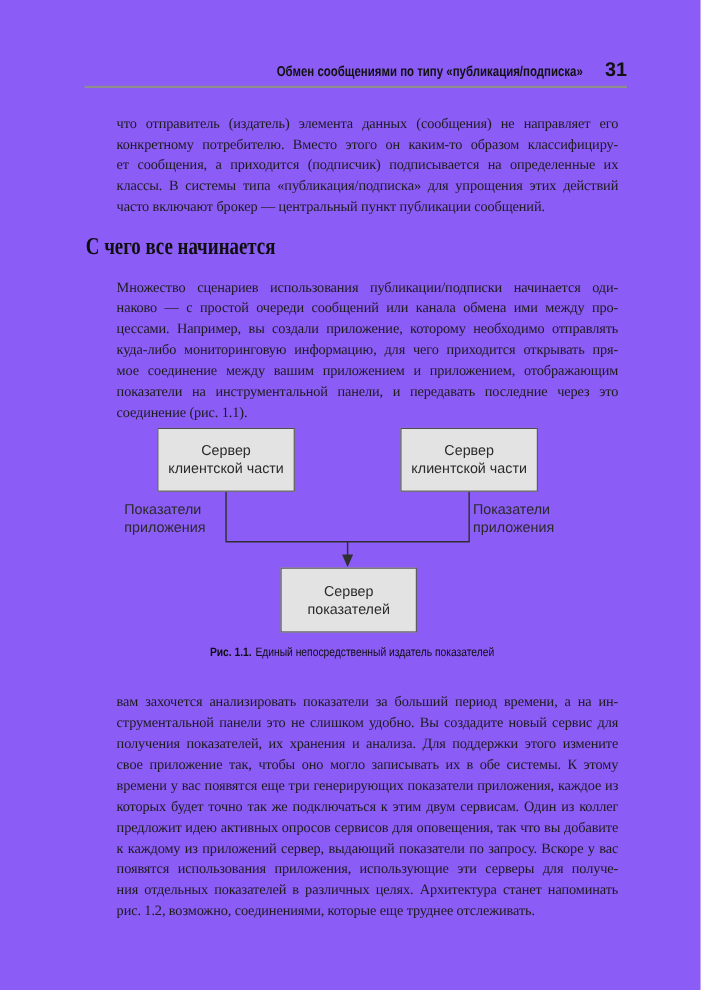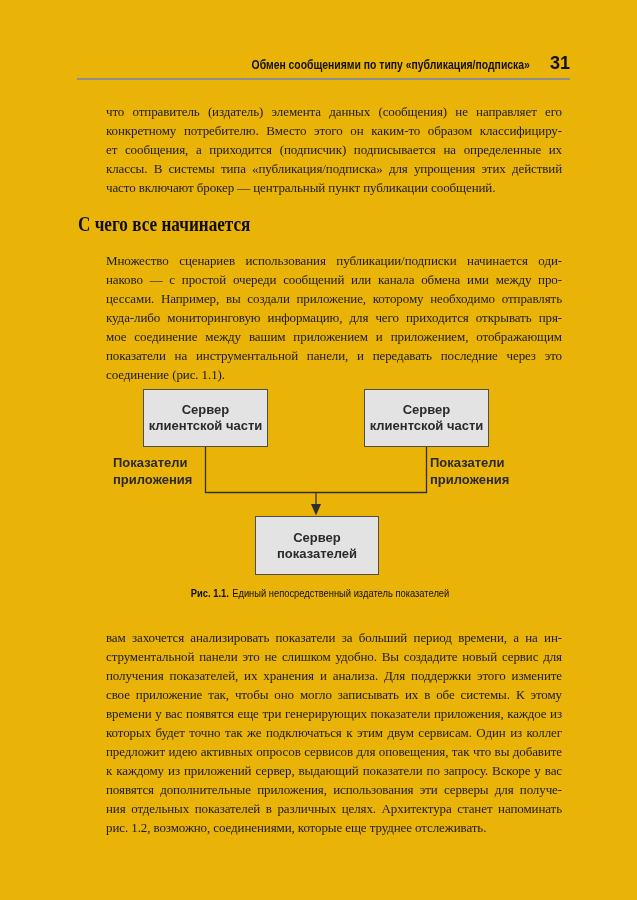--- a/index.html
+++ b/index.html
@@ -1,17 +1,17 @@
 <!DOCTYPE html>
 <html><head>
 <meta charset="utf-8">
 <style>
   html,body { margin:0; padding:0; background:#ffffff; }
   .page {
-    position:relative; width:637px; height:900px; background:#eab308;
+    position:relative; width:637px; height:900px; background:#8b5cf6;
     font-family:"Liberation Serif","DejaVu Serif",serif; overflow:hidden;
   }
   
   .header {
     position:absolute; left:77px; top:54px; width:493px;
     display:flex; align-items:baseline; justify-content:flex-end;
     border-bottom:2px solid #8e8e8e; padding-bottom:5px;
     font-family:"Liberation Sans","DejaVu Sans",sans-serif; color:#111;
   }
   .running-title {
@@ -30,21 +30,21 @@
   #para-section { top:251px; }
   #para-closing { top:628px; }
   
   .section-heading {
     position:absolute; left:78px; top:210px; margin:0;
     font-family:Liberation Serif, serif;
     font-weight:bold; font-size:22px; line-height:27px; color:#0e0e0e;
   }
   .section-heading > span { display:inline-block; transform:scaleX(0.78); transform-origin:left center; white-space:nowrap; }
   
-  .figure { position:absolute; left:0; top:386px; width:637px; height:192px;font-weight:bold; }
+  .figure { position:absolute; left:0; top:386px; width:637px; height:192px; }
   .figure svg { position:absolute; left:0; top:0; }
   .node {
     position:absolute; background:#e3e3e3; border:1.5px solid #4f4f4f;
     display:flex; flex-direction:column; align-items:center; justify-content:center;
     font-family:"Liberation Sans","DejaVu Sans",sans-serif;
     font-size:13px; line-height:16px; color:#2a2a2a; text-align:center;
     box-sizing:border-box;
   }
   #node-frontend-left  { left:143px; top:3px;   width:125px; height:58px; }
   #node-frontend-right { left:364px; top:3px;   width:125px; height:58px; }
@@ -138,18 +138,18 @@
 
   <div class="body-para" id="para-closing">
     <div class="line">вам захочется анализировать показатели за больший период времени, а на ин-</div>
     <div class="line">струментальной панели это не слишком удобно. Вы создадите новый сервис для</div>
     <div class="line">получения показателей, их хранения и анализа. Для поддержки этого измените</div>
     <div class="line">свое приложение так, чтобы оно могло записывать их в обе системы. К этому</div>
     <div class="line">времени у вас появятся еще три генерирующих показатели приложения, каждое из</div>
     <div class="line">которых будет точно так же подключаться к этим двум сервисам. Один из коллег</div>
     <div class="line">предложит идею активных опросов сервисов для оповещения, так что вы добавите</div>
     <div class="line">к каждому из приложений сервер, выдающий показатели по запросу. Вскоре у вас</div>
-    <div class="line">появятся дополнительные приложения, использования эти серверы для получе-</div>
+    <div class="line">появятся использования приложения, использующие эти серверы для получе-</div>
     <div class="line">ния отдельных показателей в различных целях. Архитектура станет напоминать</div>
     <div class="line">рис. 1.2, возможно, соединениями, которые еще труднее отслеживать.</div>
   </div>
 
 </div>
 
 </body></html>

